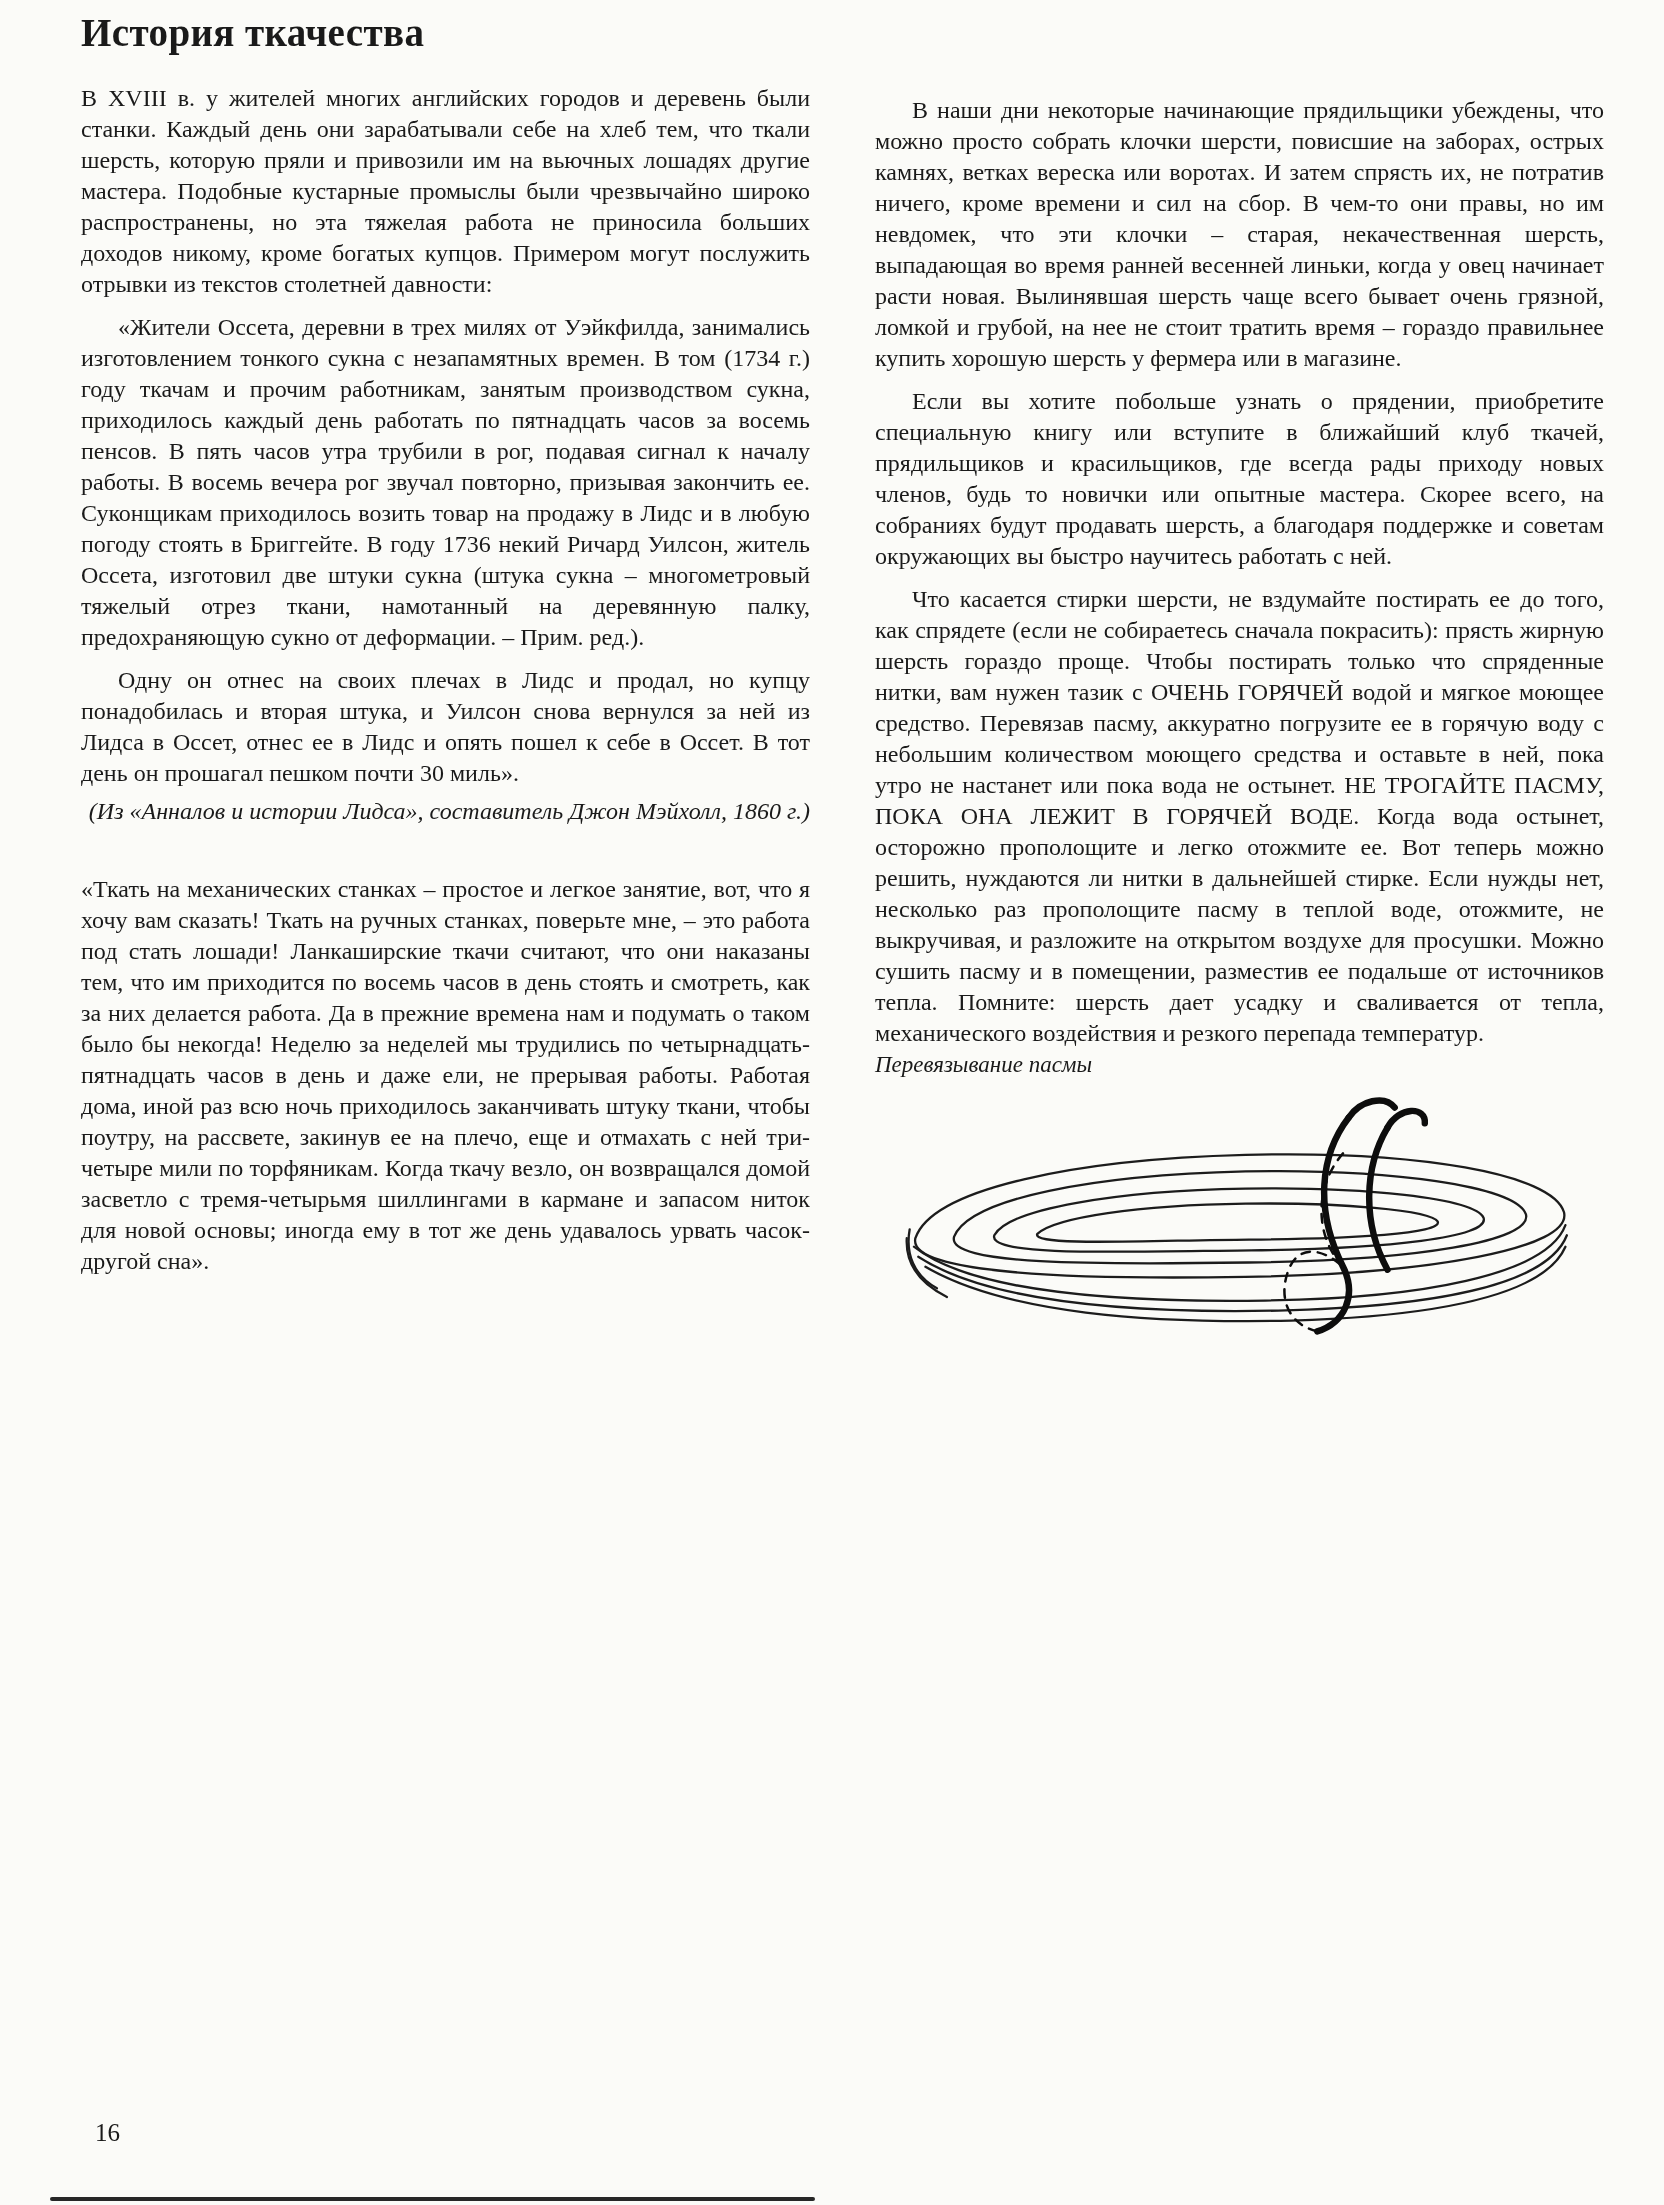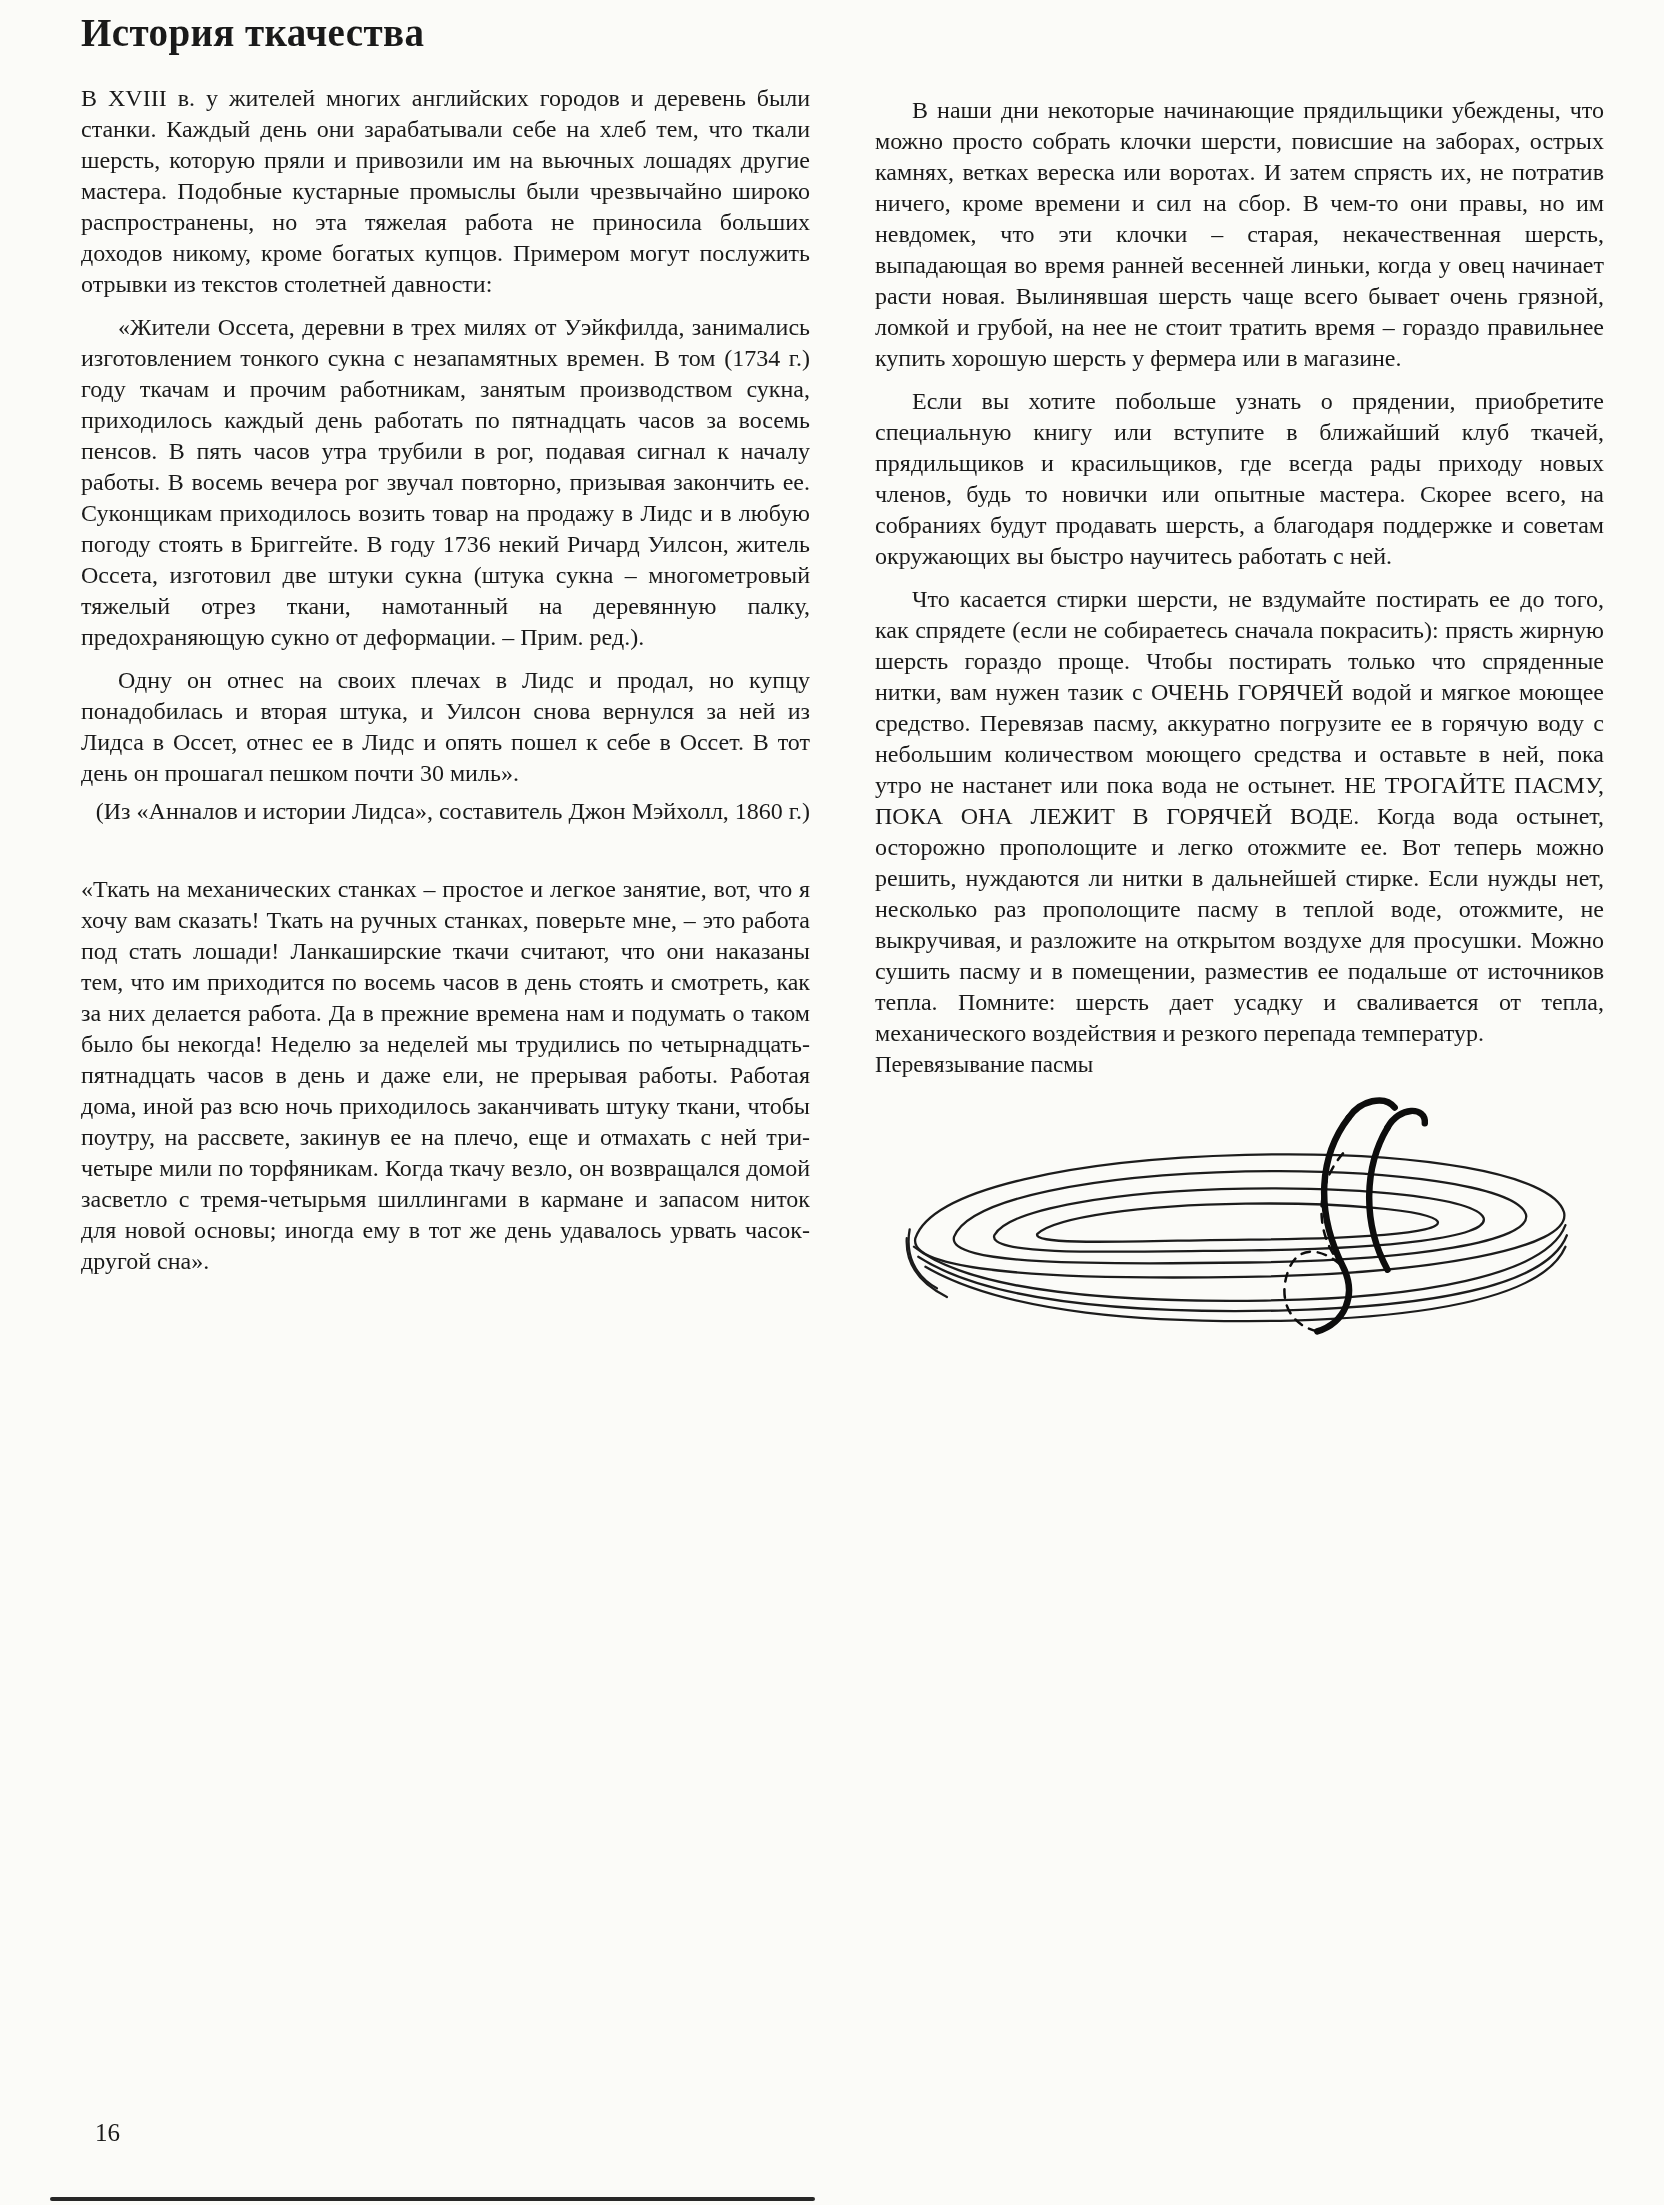--- a/index.html
+++ b/index.html
@@ -12,23 +12,23 @@
   }
   .content { position:absolute; left:81px; top:11.5px; width:1523px; }
   h1.page-title {
     font-size:39px; line-height:1.1; margin:0 0 29px 0;
     font-weight:bold; letter-spacing:0.4px;
   }
   .columns { display:flex; gap:65px; }
   .col { width:733px; font-size:24px; line-height:31px; text-align:justify; }
   .col p { margin:0; }
   p.indent { text-indent:37px;margin-top:12px; }
-  p.attrib { text-align:right; margin-top:5.7px; line-height:32px; }
+  p.attrib { text-align:right; font-style:italic; margin-top:5.7px; line-height:32px; }
   p.block-gap { margin-top:47px; }
-  .fig-caption { margin-top:72px; font-size:23px; text-align:left; text-indent:0; }
+  .fig-caption { font-style:italic; margin-top:72px; font-size:23px; text-align:left; text-indent:0; }
   .figure { margin-top:5.7px; margin-left:10px; }
   .page-number { position:absolute; left:95px; top:2119px; font-size:25px; }
   .scan-artifact {
     position:absolute; left:50px; top:2197px; width:765px; height:4.3px;
     background:#101010; border-radius:2.2px; opacity:.9;
   }
 </style>
 </head>
 <body>
 

